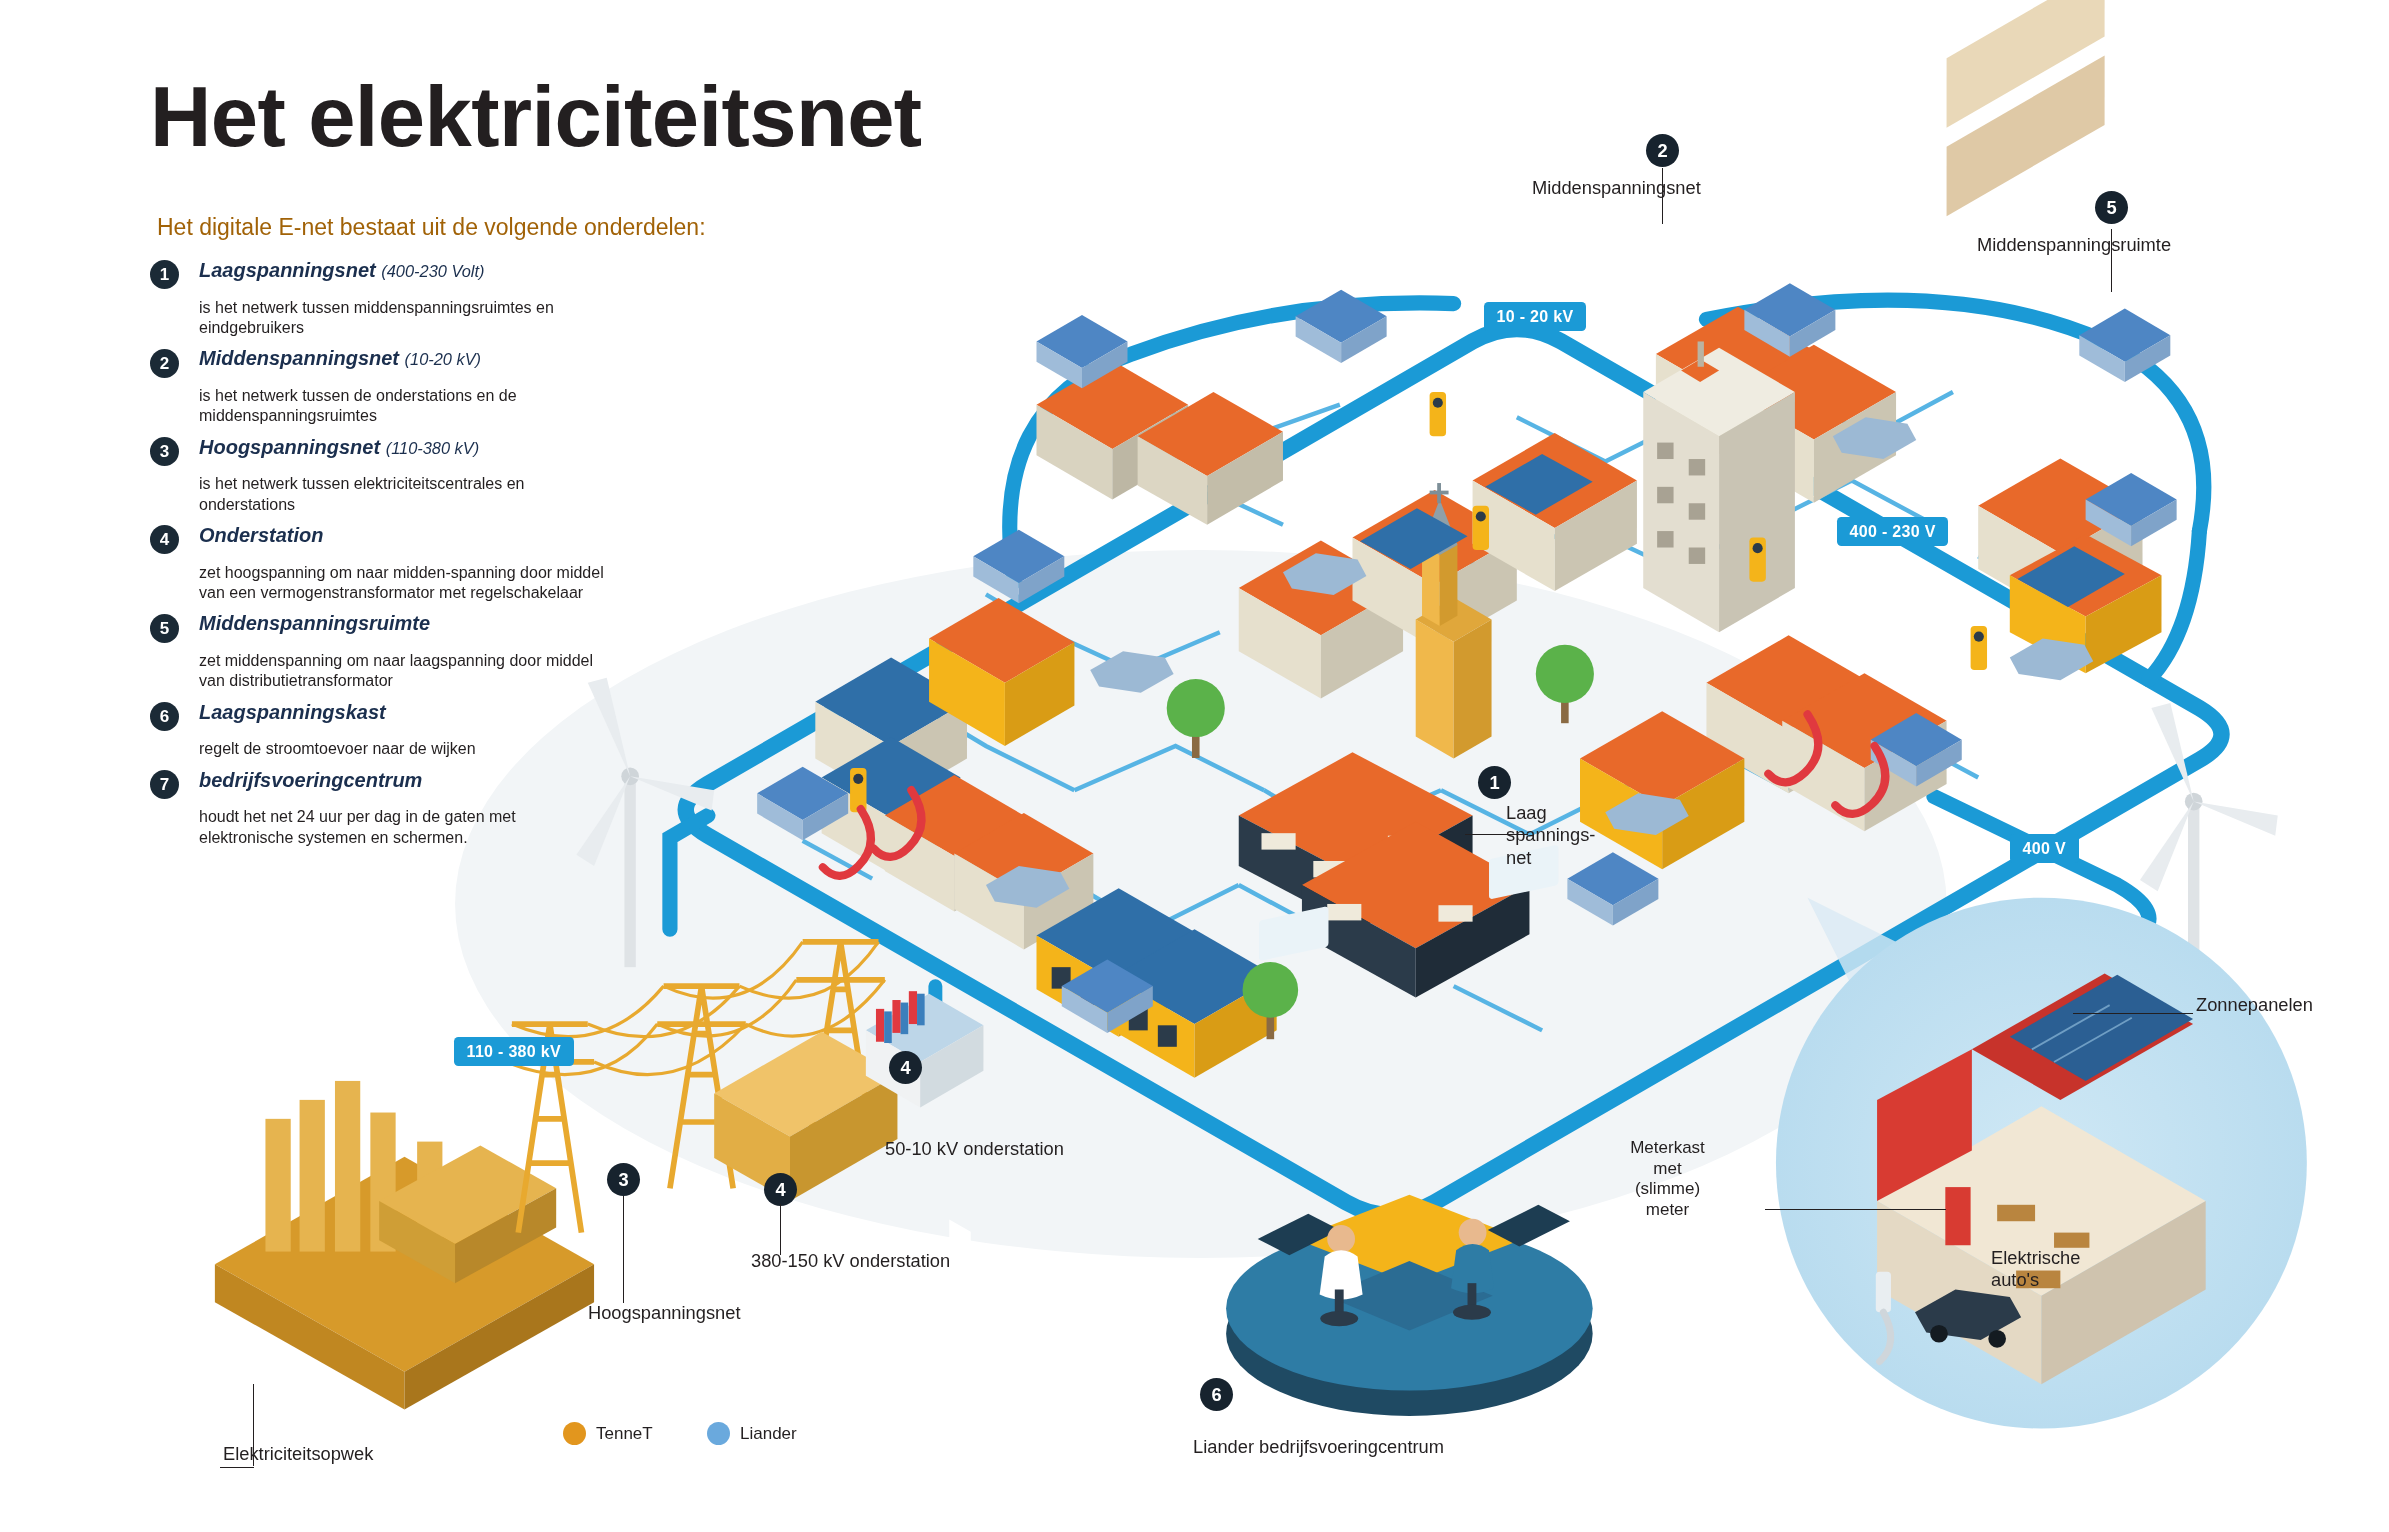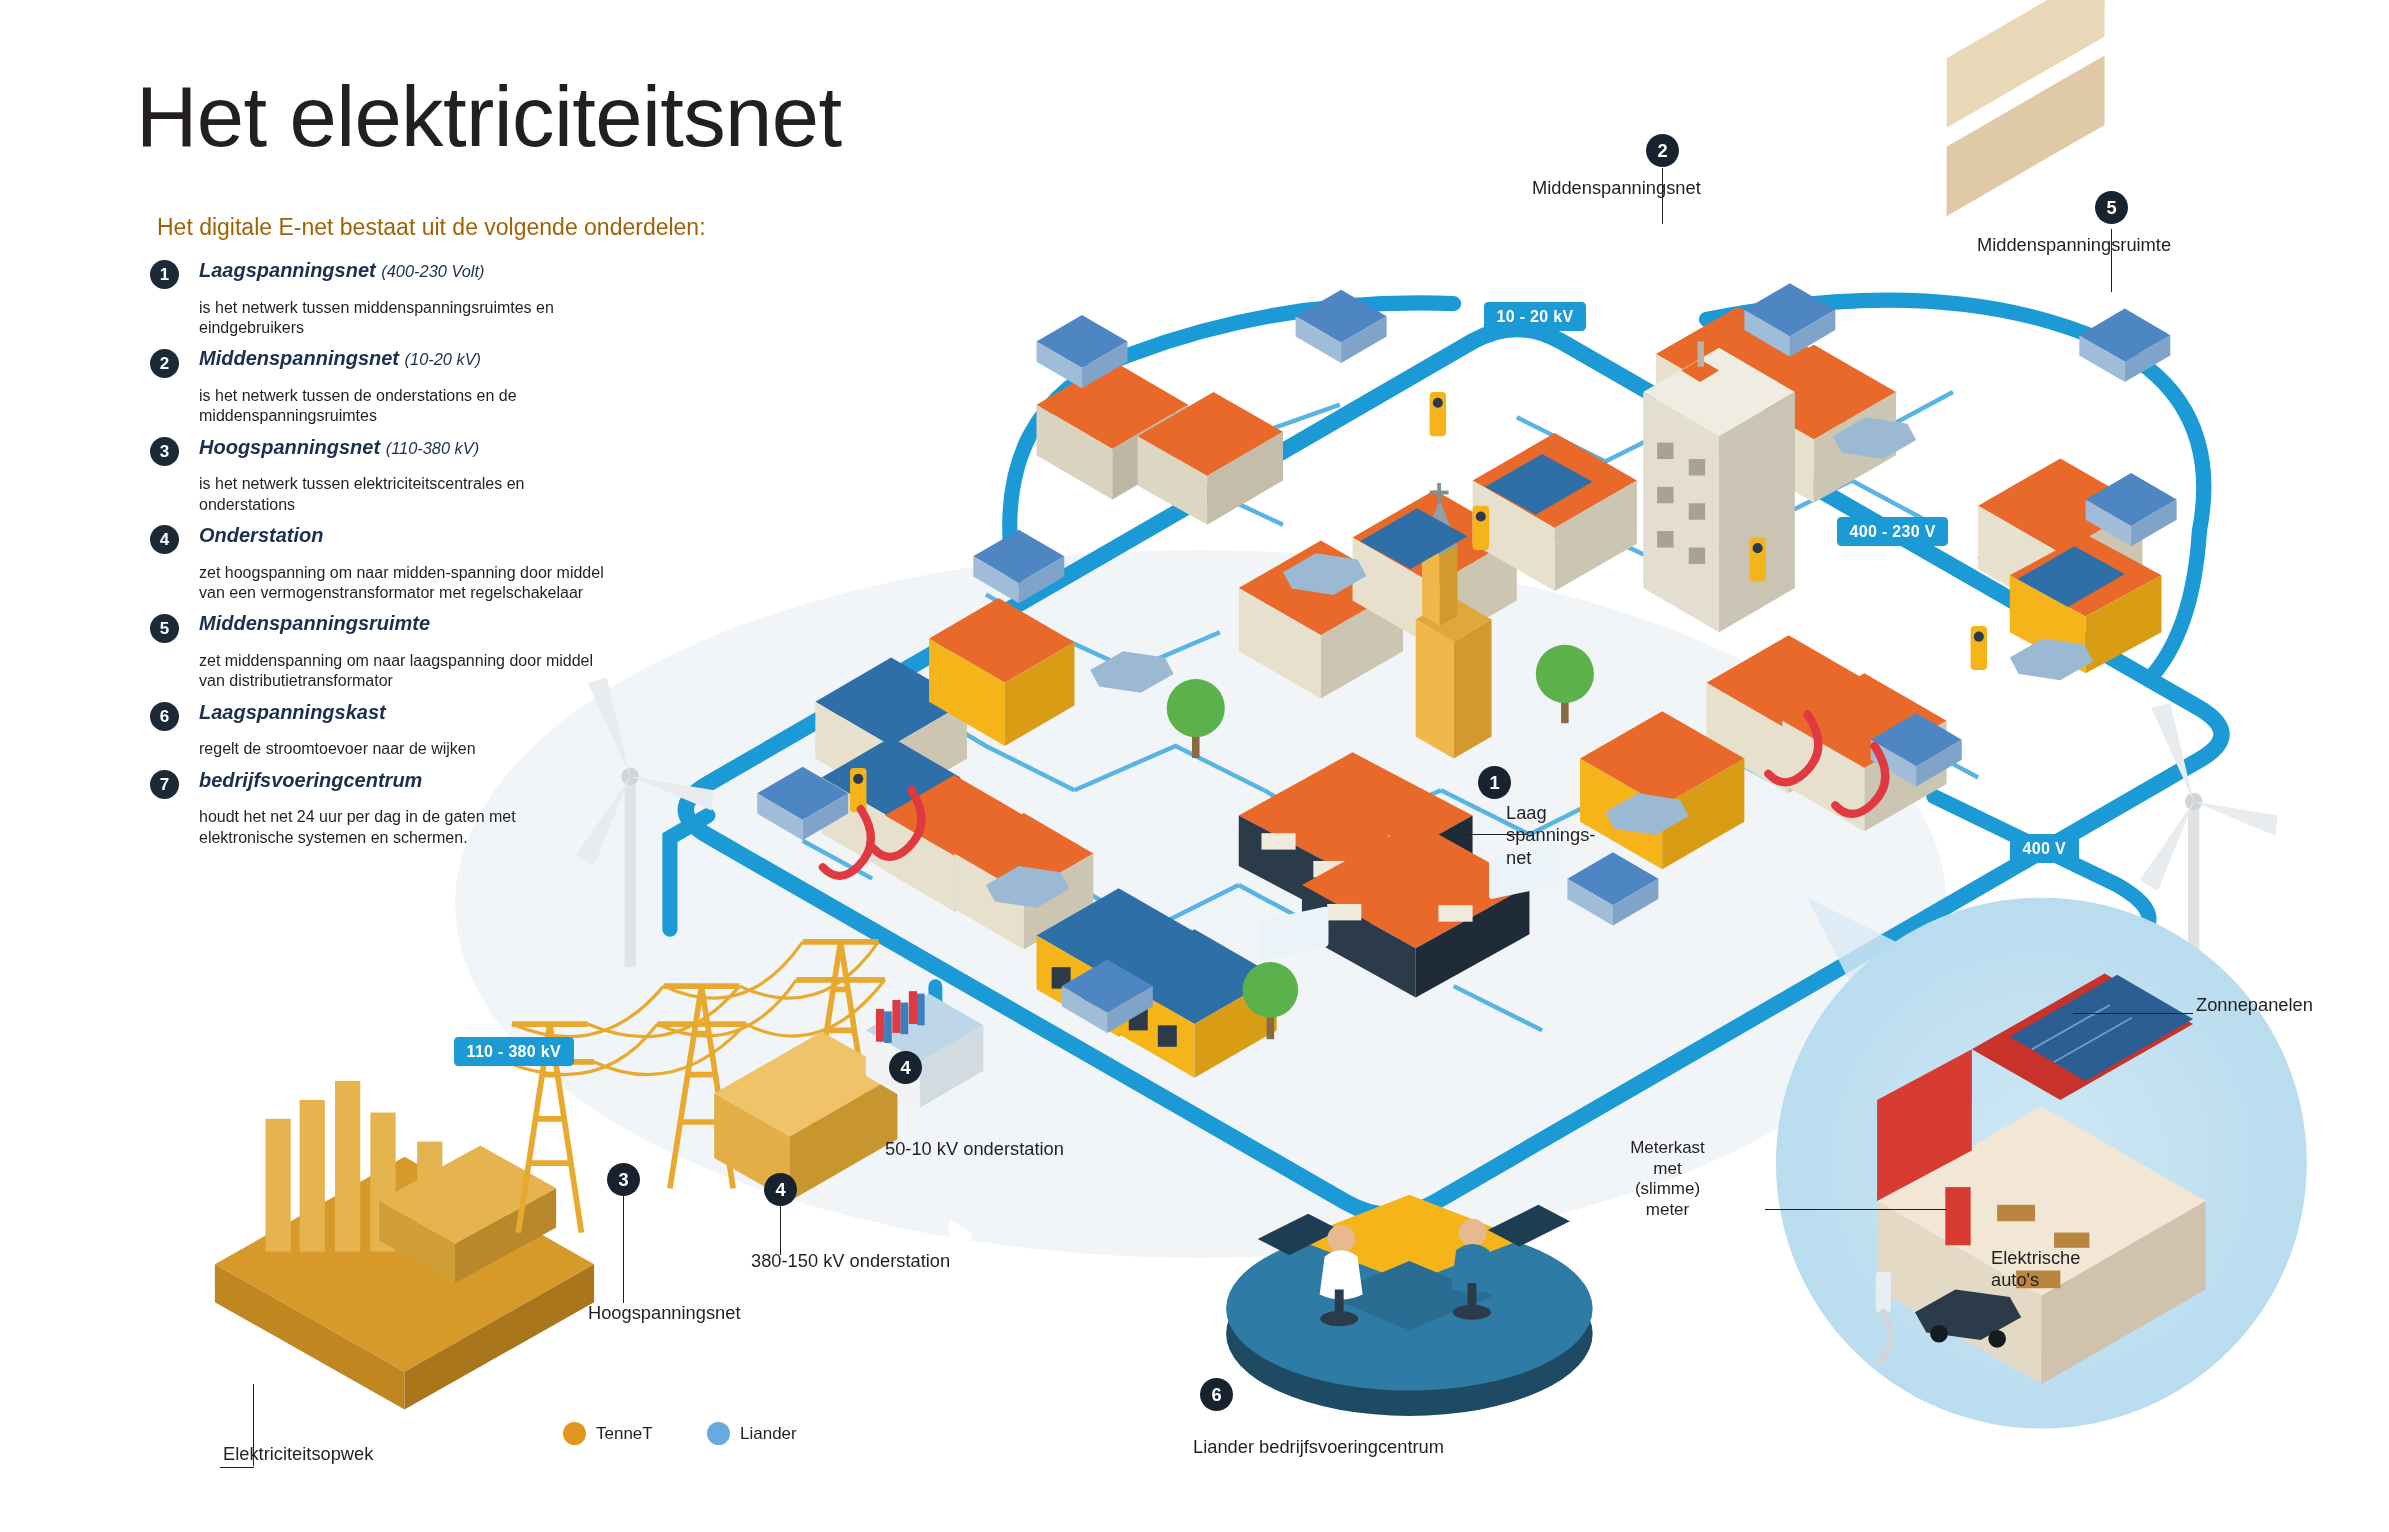--- a/index.html
+++ b/index.html
@@ -20,24 +20,24 @@
     position: absolute;
     left: 0; top: 0;
     width: 2389px;
     height: 1533px;
     background: #ffffff;
   }
 
   
   .title {
     position: absolute;
-    left: 136px;
+    left: 150px;
     top: 68px;
     font-size: 85px;
-    font-weight: 400;
+    font-weight: 700;
     letter-spacing: -0.6px;
     color: #231f20;
     white-space: nowrap;
   }
   .subtitle {
     position: absolute;
     left: 157px;
     top: 214px;
     font-size: 23px;
     color: #a16207;

